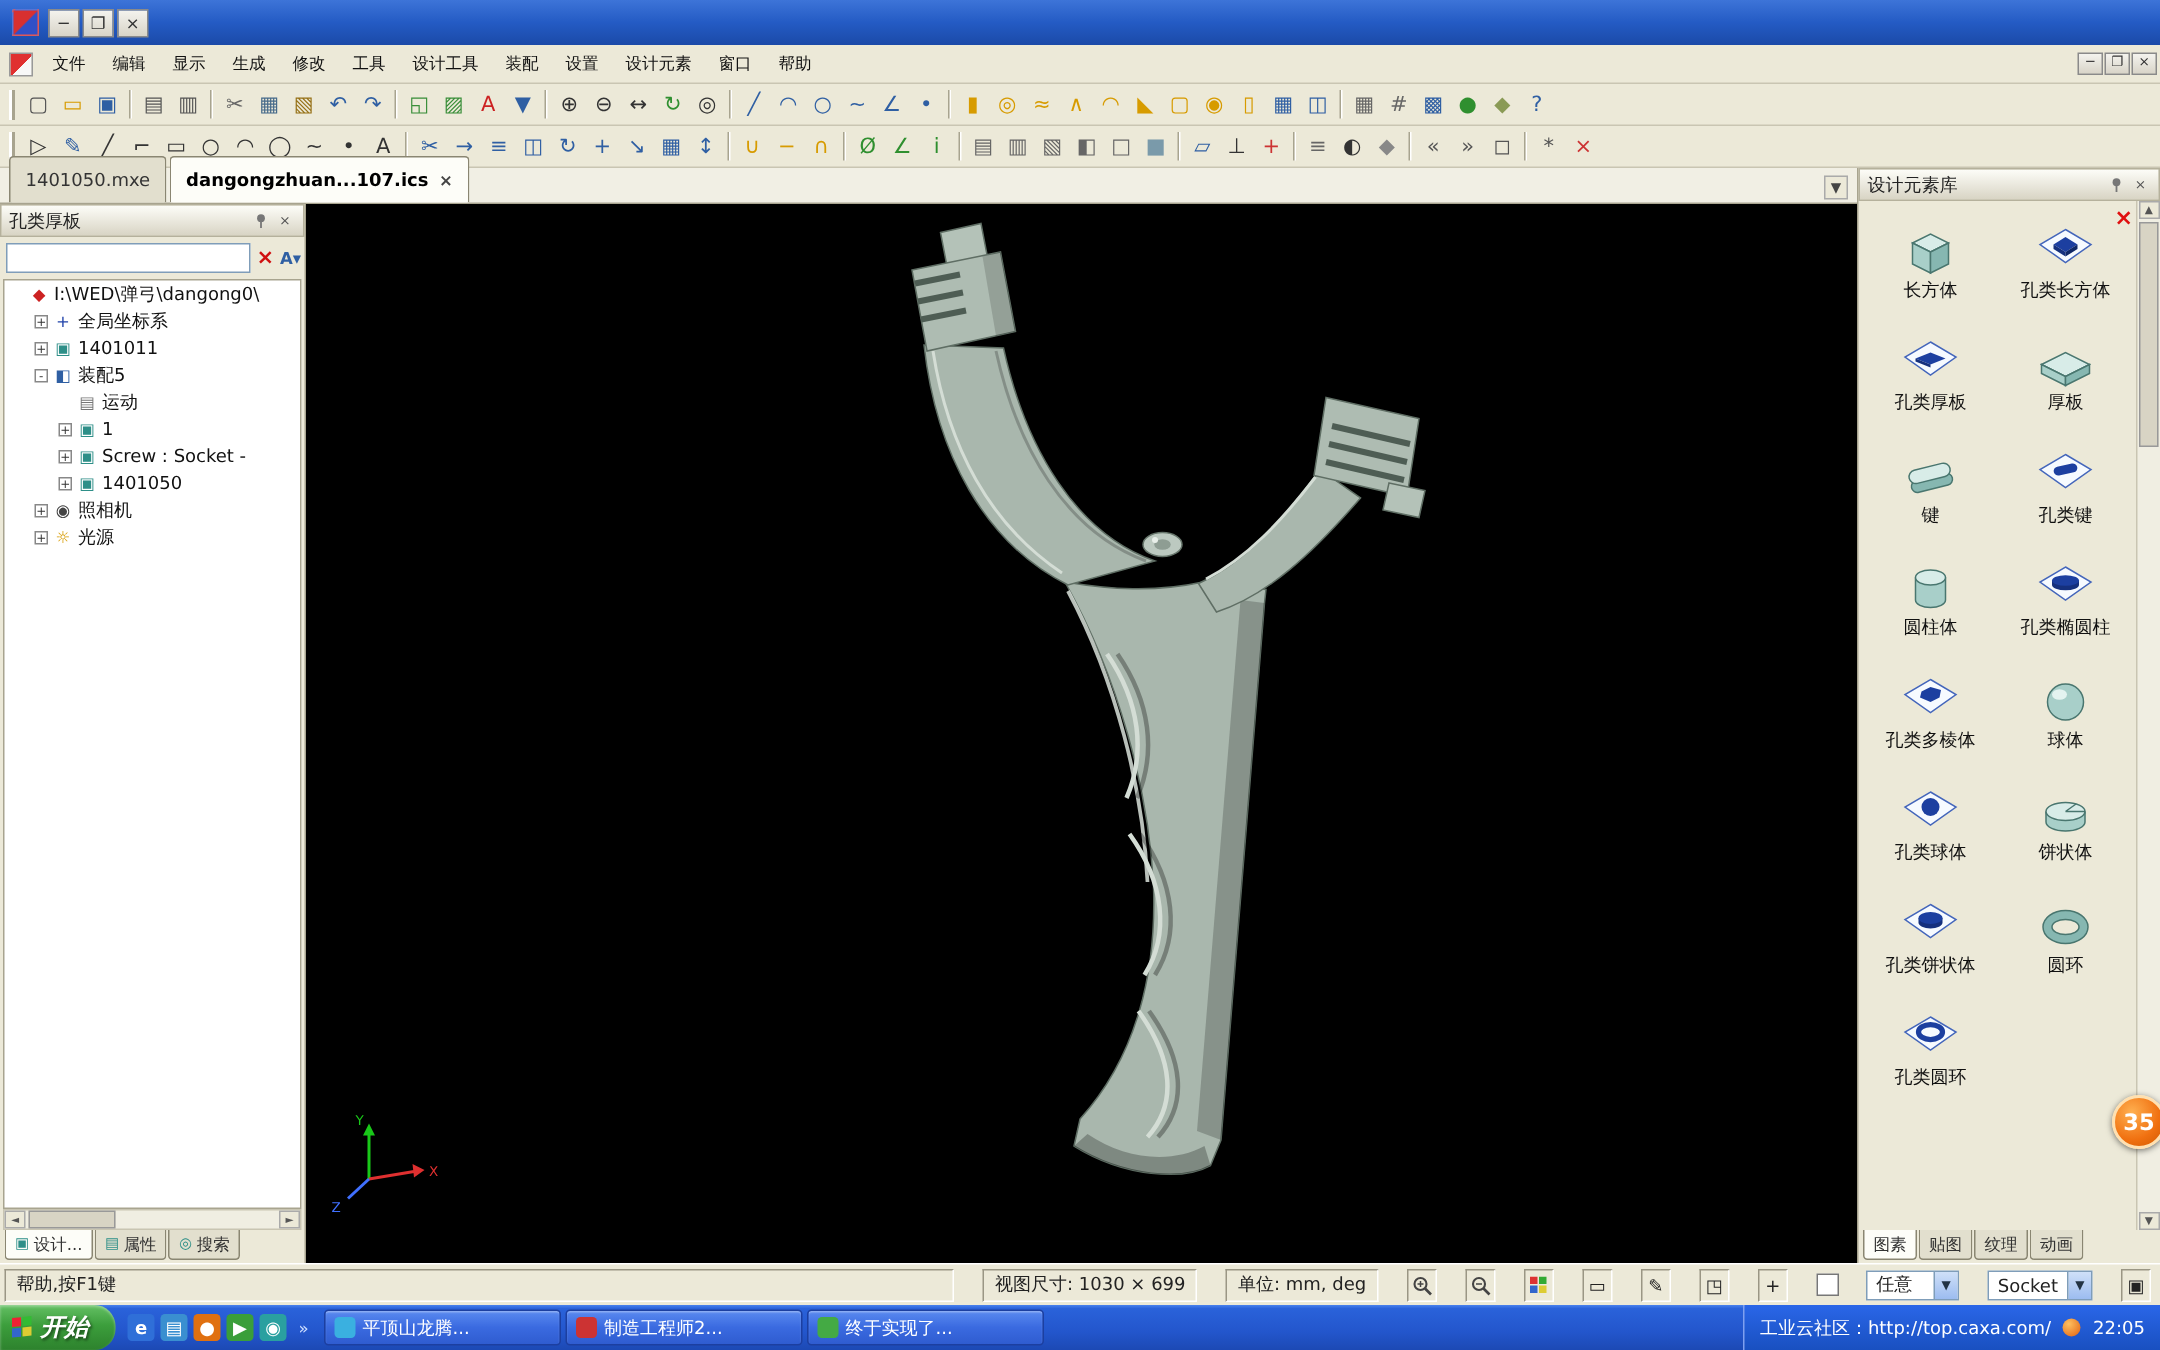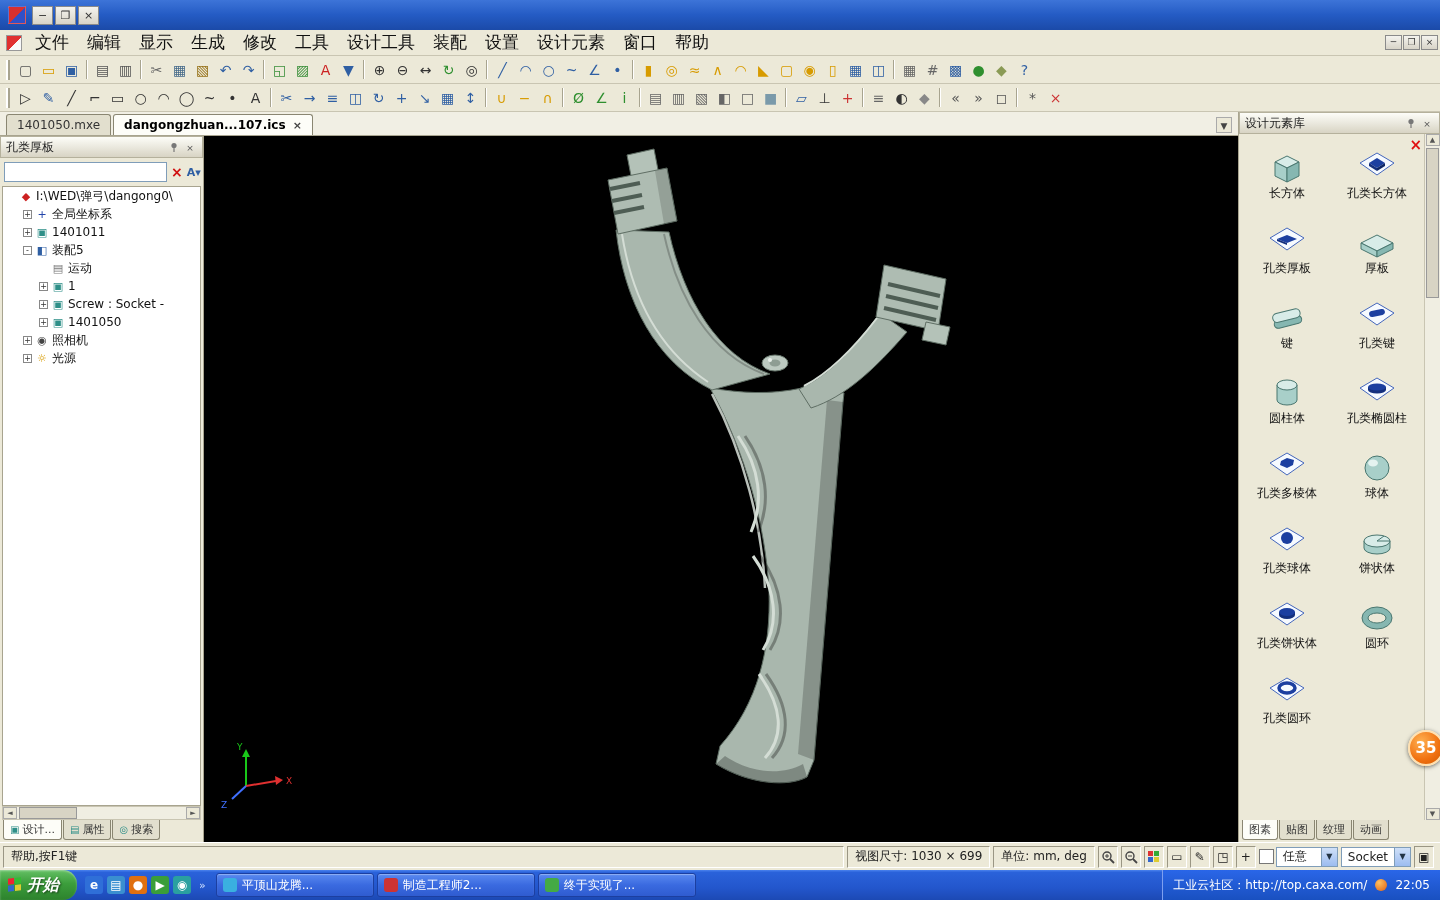--- a/index.html
+++ b/index.html
@@ -8,36 +8,36 @@
 
   
   .titlebar { height:30px; background:linear-gradient(180deg,#3d74d8 0%,#245bc4 50%,#1b4aa8 100%); display:flex; align-items:center; color:#fff; padding:0 4px; flex:0 0 auto; }
   .titlebar .app-ico { width:18px; height:18px; margin:0 4px; background:linear-gradient(135deg,#d83030 50%,#3050c8 50%); border:1px solid #fff3; }
   .titlebar .title { flex:1; text-align:center; font-size:15px; letter-spacing:1px; text-shadow:1px 1px 1px #0006; white-space:nowrap; overflow:hidden; }
   .winbtn { width:21px; height:19px; margin-left:2px; background:linear-gradient(180deg,#f4f3ee,#d8d4c8); border:1px solid #8a8a8a; font-size:11px; line-height:17px; text-align:center; color:#333; }
 
   
   .menubar { height:26px; background:#ece9d8; border-bottom:1px solid #c9c5b2; display:flex; align-items:center; padding:0 2px; flex:0 0 auto; }
   .menubar .doc-ico { width:16px; height:16px; margin:0 4px; background:linear-gradient(135deg,#e03030 55%,#f8f8f8 55%); border:1px solid #999; }
-  .menu-item { padding:3px 9px; font-size:17px; color:#111; cursor:default; }
+  .menu-item { padding:3px 9px; font-size:11px; color:#111; cursor:default; }
   .mdi-btns { margin-left:auto; display:flex; }
   .mdi-btn { width:17px; height:15px; margin-left:1px; background:linear-gradient(180deg,#f4f3ee,#d8d4c8); border:1px solid #8a8a8a; font-size:9px; line-height:13px; text-align:center; color:#333; }
 
   
   .toolbar { height:28px; background:#ece9d8; border-bottom:1px solid #c9c5b2; display:flex; align-items:center; padding:0 2px; overflow:hidden; flex:0 0 auto; }
   .tb-grip { width:3px; height:20px; border-left:2px solid #fff; border-right:2px solid #a8a48f; margin:0 4px; }
   .tb-btn { width:23px; height:23px; display:flex; align-items:center; justify-content:center; border:1px solid transparent; }
   .tb-glyph { font-size:14px; line-height:1; }
   .tb-sep { width:2px; height:19px; border-left:1px solid #a8a48f; border-right:1px solid #fff; margin:0 3px; }
 
   
   .main-row { flex:1; display:flex; min-height:0; }
   .left-col { width:1238px; display:flex; flex-direction:column; }
   .tabstrip { height:24px; background:#f1efe4; border-bottom:1px solid #a8a48f; display:flex; align-items:flex-end; padding:0 6px; flex:0 0 auto; }
-  .tab { height:21px; display:flex; align-items:center; padding:0 10px; font-size:12px; border:1px solid #8a8672; border-bottom:none; background:#e2dfce; margin-right:2px; border-radius:3px 3px 0 0; color:#333;margin-top:13px; }
+  .tab { height:31px; display:flex; align-items:center; padding:0 10px; font-size:12px; border:1px solid #8a8672; border-bottom:none; background:#e2dfce; margin-right:2px; border-radius:3px 3px 0 0; color:#333;margin-top:13px; }
   .tab.active { background:#fdfdf8; font-weight:bold; color:#000; }
   .tab .tab-close { margin-left:7px; font-size:11px; color:#444; }
   .tab-drop { margin-left:auto; width:16px; height:16px; font-size:9px; line-height:16px; text-align:center; color:#444; border:1px solid #aaa; background:#ece9d8; margin-bottom:2px; }
 
   .content-row { flex:1; display:flex; min-height:0; }
 
   
   .left-panel { width:204px; background:#ece9d8; border-right:1px solid #a8a48f; display:flex; flex-direction:column; }
   .panel-header { height:22px; background:linear-gradient(180deg,#fdfdf8,#d8d4c4); border:1px solid #b5b19c; display:flex; align-items:center; padding:0 5px; font-size:12px; color:#222; flex:0 0 auto; }
   .panel-header .ph-sp { flex:1; }
@@ -69,21 +69,21 @@
   .lib-grid { position:absolute; left:4px; top:14px; right:19px; bottom:0; display:grid; grid-template-columns:1fr 1fr; grid-auto-rows:75px; column-gap:2px; }
   .lib-item { display:flex; flex-direction:column; align-items:center; justify-content:flex-start; overflow:hidden; }
   .lib-icon { width:40px; height:38px; }
   .lib-icon svg { width:40px; height:38px; display:block; }
   .lib-label { font-size:12px; color:#111; text-align:center; line-height:1.15; margin-top:1px; }
   .vscroll { position:absolute; top:0; right:0; bottom:0; width:16px; background:#f0eee2; border-left:1px solid #c9c5b2; display:flex; flex-direction:column; align-items:center; }
   .vthumb { width:13px; height:150px; background:#d8d4c4; border:1px solid #999; margin-top:2px; }
   .vsp { flex:1; }
 
   
-  .statusbar { height:28px; background:#ece9d8; border-top:1px solid #fff; display:flex; align-items:center; padding:2px 3px; font-size:12px; color:#222; flex:0 0 auto; }
+  .statusbar { height:28px; background:#ece9d8; border-top:1px solid #fff; display:flex; align-items:center; padding:2px 3px; font-size:12px; color:#222; flex:0 0 auto;gap:16px; }
   .st-sec { border:1px solid; border-color:#9a9684 #fff #fff #9a9684; height:22px; display:flex; align-items:center; padding:0 7px; margin-right:3px; white-space:nowrap; }
   .st-help { flex:1; }
   .st-ico { width:20px; justify-content:center; padding:0 2px; }
   .combo { background:#fff; border:1px solid #7f9db9; height:20px; display:flex; align-items:center; font-size:12px; margin-right:3px; }
   .combo .cb-text { padding:0 6px; min-width:44px; }
   .combo .cb-arrow { width:16px; height:18px; background:linear-gradient(180deg,#cfe0f8,#9cbcf0); border-left:1px solid #7f9db9; font-size:8px; line-height:18px; text-align:center; color:#234; }
   .swatch { width:15px; height:15px; background:#fff; border:1px solid #777; margin-right:2px; }
 
   
   .taskbar { height:30px; background:linear-gradient(180deg,#4a82ee 0%,#2a62da 8%,#2356cc 60%,#1c49b4 100%); display:flex; align-items:center; flex:0 0 auto; position:relative; }

